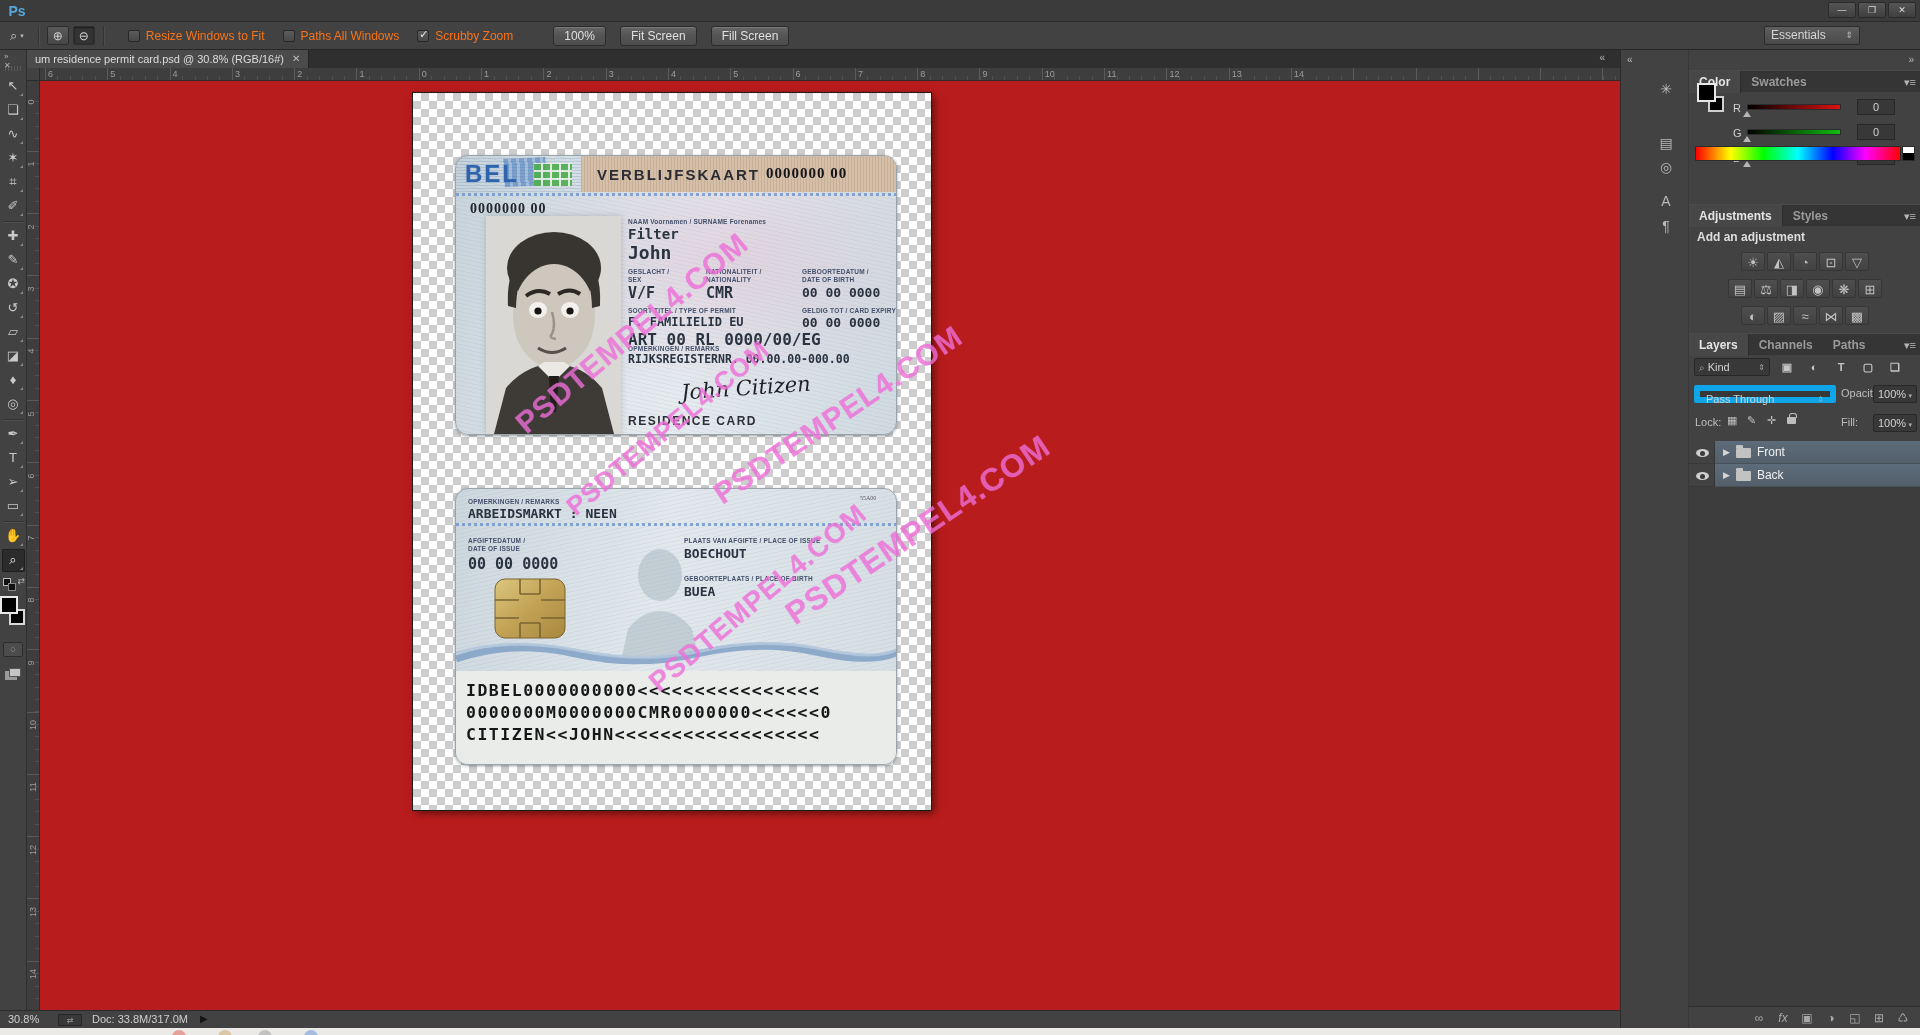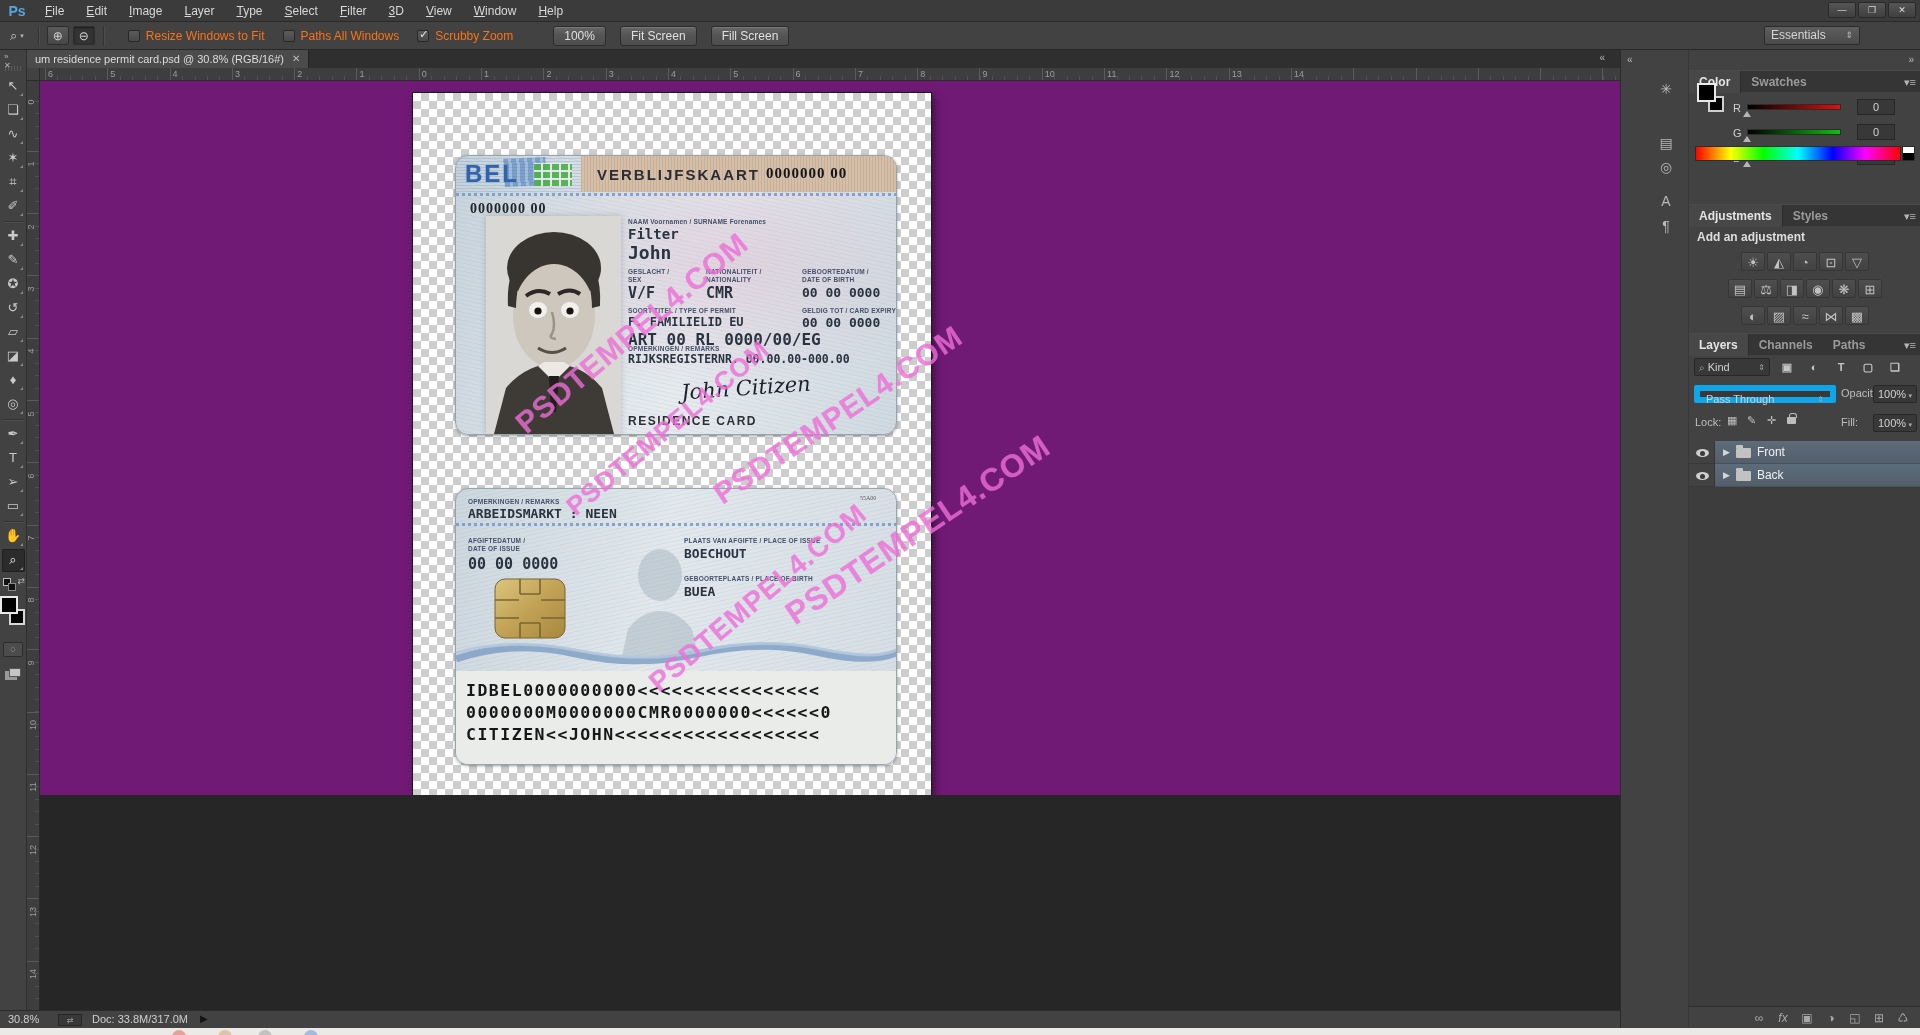--- a/index.html
+++ b/index.html
@@ -81,21 +81,21 @@
   .vruler { position:absolute; left:27px; top:81px; width:13px; height:929px; background:#3e3e3e;
     border-right:1px solid #2b2b2b; z-index:13;
     background-image:repeating-linear-gradient(0deg,#5a5a5a 0 1px,transparent 1px 62.3px),
                      repeating-linear-gradient(0deg,#515151 0 1px,transparent 1px 12.46px);
     background-size:100% 100%,4px 100%; background-position:0 14px,100% 14px; background-repeat:no-repeat; }
   .vruler span { position:absolute; left:1px; font-size:9px; color:#9c9c9c; transform:rotate(-90deg); transform-origin:center; }
   .ruler-corner { position:absolute; left:27px; top:68px; width:13px; height:13px; background:#424242;
     border-right:1px solid #2b2b2b; border-bottom:1px solid #2b2b2b; z-index:14; }
 
   
-  .canvas { position:absolute; left:40px; top:81px; width:1580px; height:714px; background:#701a75; overflow:hidden; }
+  .canvas { position:absolute; left:40px; top:81px; width:1580px; height:929px; background:#b91c1c; overflow:hidden; }
   .doc { position:absolute; left:373px; top:12px; width:518px; height:717px;
     background-color:#fff;
     background-image:linear-gradient(45deg,#cdcdcd 25%,transparent 25%,transparent 75%,#cdcdcd 75%),
                      linear-gradient(45deg,#cdcdcd 25%,transparent 25%,transparent 75%,#cdcdcd 75%);
     background-size:16px 16px; background-position:0 0,8px 8px;
     box-shadow:0 0 0 1px #1b1b1b, 3px 3px 8px rgba(0,0,0,.5); }
 
   .card { position:absolute; width:442px; border-radius:13px; box-shadow:0 1px 3px rgba(40,50,60,.45);
     overflow:hidden; border:1px solid #9aa5ab; }
   .card-front { left:42px; top:62px; height:280px;
@@ -251,33 +251,20 @@
   .taskbar { position:absolute; left:0; top:1028px; width:1920px; height:7px; background:#eceae7; z-index:30; overflow:hidden; }
   .tb-dot { position:absolute; top:2px; width:14px; height:14px; border-radius:50%; opacity:.5; }
 </style>
 </head>
 <body>
 
 <div id="app">
 
   <div class="menubar">
     <div class="ps-logo">Ps</div>
-    <div id="menuItems" style="display:flex;">
-        <div class="menu-item">File</div>
-        <div class="menu-item">Edit</div>
-        <div class="menu-item">Image</div>
-        <div class="menu-item">Layer</div>
-        <div class="menu-item">Type</div>
-        <div class="menu-item">Select</div>
-        <div class="menu-item">Filter</div>
-        <div class="menu-item">3D</div>
-        <div class="menu-item">View</div>
-        <div class="menu-item">Window</div>
-        <div class="menu-item">Help</div>
-      </div>
     <div class="win-controls" id="winControls">
         <div class="win-btn">—</div>
         <div class="win-btn">❐</div>
         <div class="win-btn">✕</div>
       </div>
   </div>
 
   <div class="optionsbar">
     <div class="tool-preset">
       <span>⌕</span>

